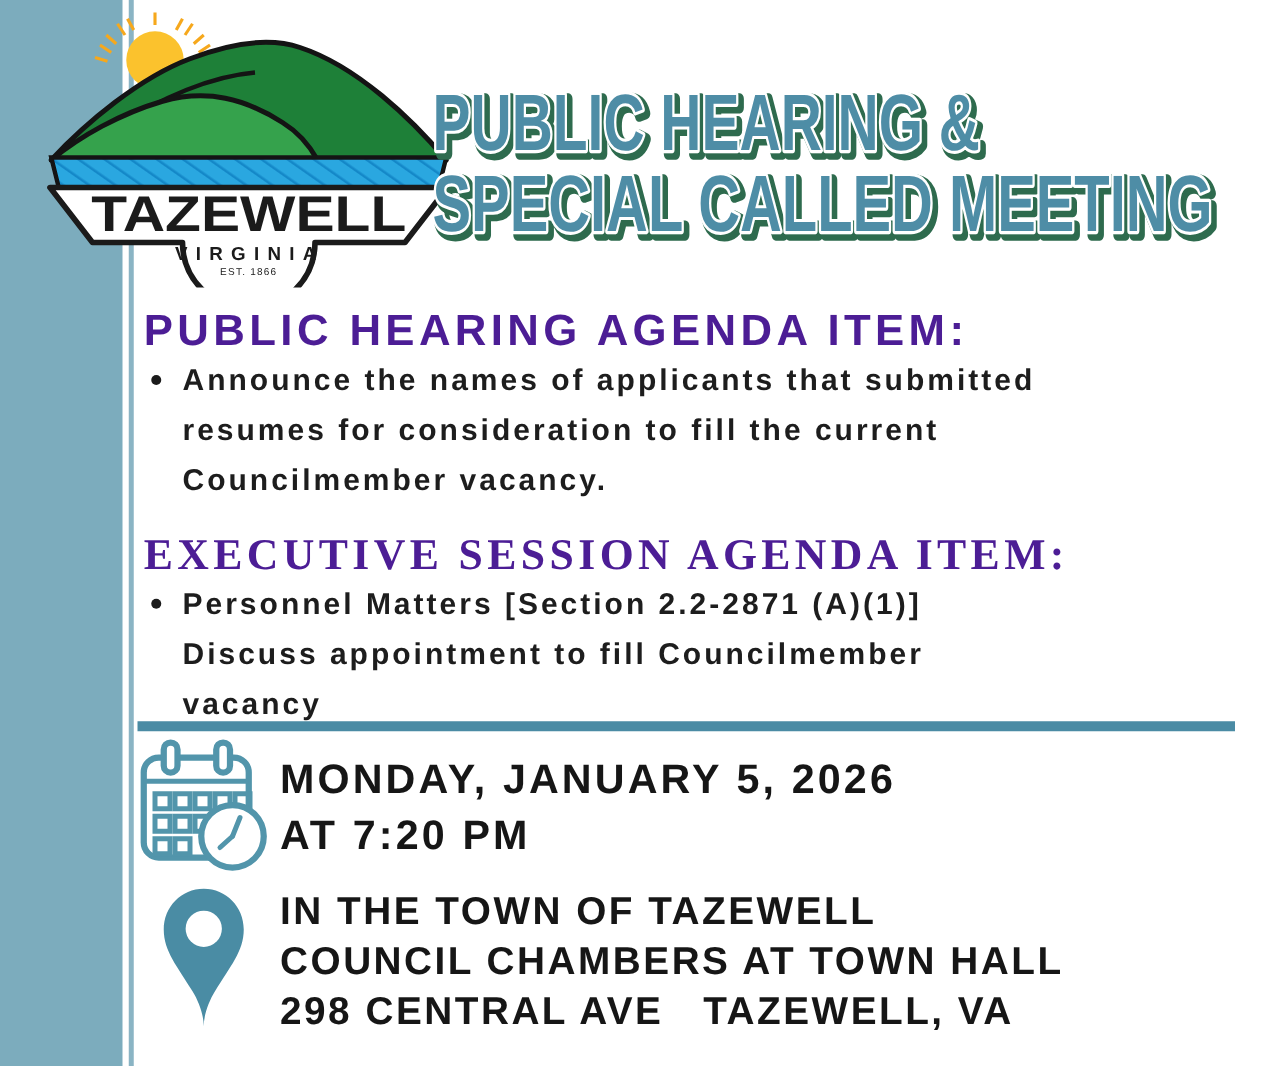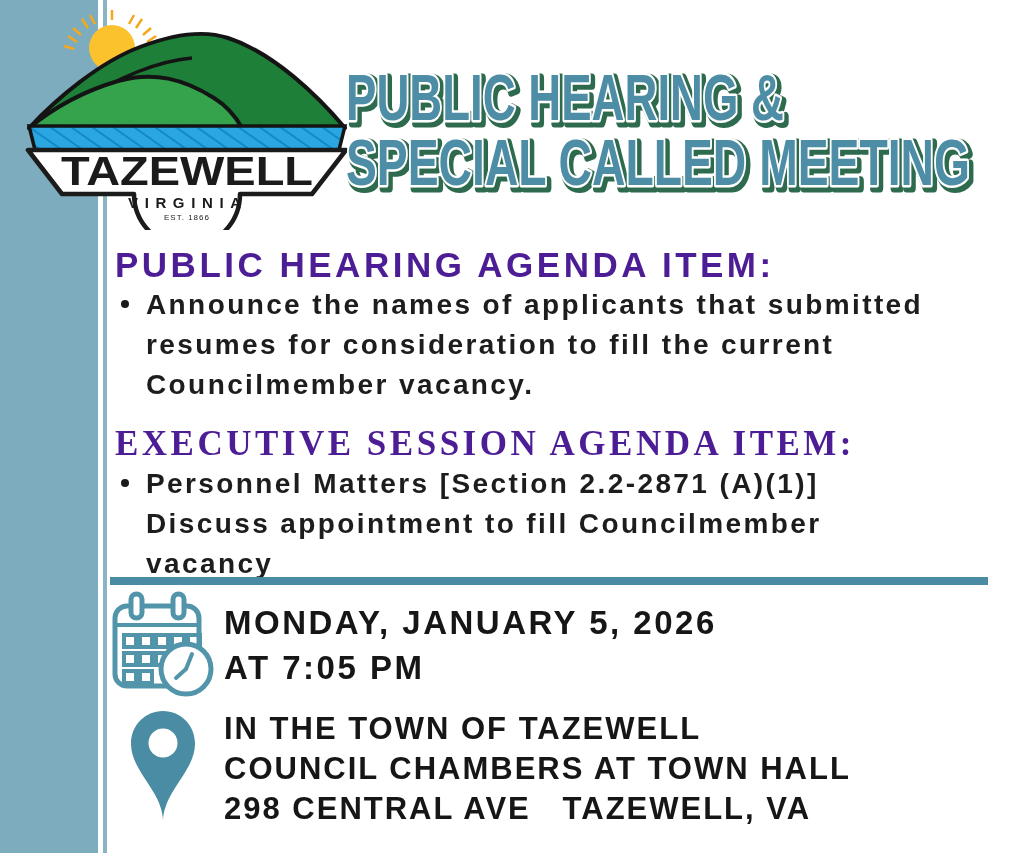--- a/index.html
+++ b/index.html
@@ -11,21 +11,21 @@
   }
   .side-bar{
     position:absolute;left:0;top:0;width:98px;height:853px;
     background:#7cacbd;
   }
   .accent-rule-vertical{
     position:absolute;left:103px;top:0;width:4px;height:853px;
     background:#8ab4c4;
   }
   .logo-wrap{
-    position:absolute;left:22px;top:6px;width:332px;height:224px;
+    position:absolute;left:34px;top:6px;width:332px;height:224px;
   }
   .title-wrap{
     position:absolute;left:344px;top:60px;width:645px;height:152px;text-decoration:underline;
   }
   .title-wrap text{
     font-family:"Liberation Sans", sans-serif;
     font-weight:700;
     font-size:64px;
   }
   .title-shadow{
@@ -46,21 +46,21 @@
   .bullet-row{
     position:absolute;left:121px;display:flex;align-items:flex-start;
   }
   .bullet-1{top:285px;}
   .bullet-2{top:464px;}
   .bullet-dot{
     width:8px;height:8px;border-radius:50%;background:#1b1b1b;
     margin-top:15px;margin-right:17px;flex:0 0 auto;
   }
   .bullet-text{
-    font-size:28px;font-weight:700;letter-spacing:2.4px;
+    font-size:24px;font-weight:700;letter-spacing:2.4px;
     line-height:40px;white-space:pre-wrap;color:#1d1d1d;
   }
   .divider{
     position:absolute;left:110px;top:577px;width:878px;height:8px;
     background:#4a8ba4;
   }
   .calendar-icon-wrap{
     position:absolute;left:111px;top:591px;width:103px;height:107px;
   }
   .event-datetime{
@@ -177,21 +177,21 @@
       <rect x="29" y="80" width="12" height="12"></rect>
     </g>
     <circle cx="75" cy="78" r="25" fill="#ffffff" stroke="#5295ab" stroke-width="5"></circle>
     <g stroke="#5295ab" stroke-width="4" stroke-linecap="round">
       <line x1="75" y1="78" x2="81" y2="63"></line>
       <line x1="75" y1="78" x2="65" y2="87"></line>
     </g>
   </svg>
 </div>
 <div class="event-datetime">MONDAY, JANUARY 5, 2026
-AT 7:05 PM</div>
+AT 7:20 PM</div>
 
 <div class="pin-icon-wrap">
   <svg width="70" height="116" viewBox="0 0 70 116">
     <path d="M 35 2 C 17 2 3 16.5 3 34.5 C 3 52 14 64 26 84 C 31 92 35 103 35 112 C 35 103 39 92 44 84 C 56 64 67 52 67 34.5 C 67 16.5 53 2 35 2 Z" fill="#4a8ca4"></path>
     <circle cx="35" cy="34" r="14.5" fill="#ffffff"></circle>
   </svg>
 </div>
 <div class="event-location">IN THE TOWN OF TAZEWELL
 COUNCIL CHAMBERS AT TOWN HALL
 298 CENTRAL AVE   TAZEWELL, VA</div>

